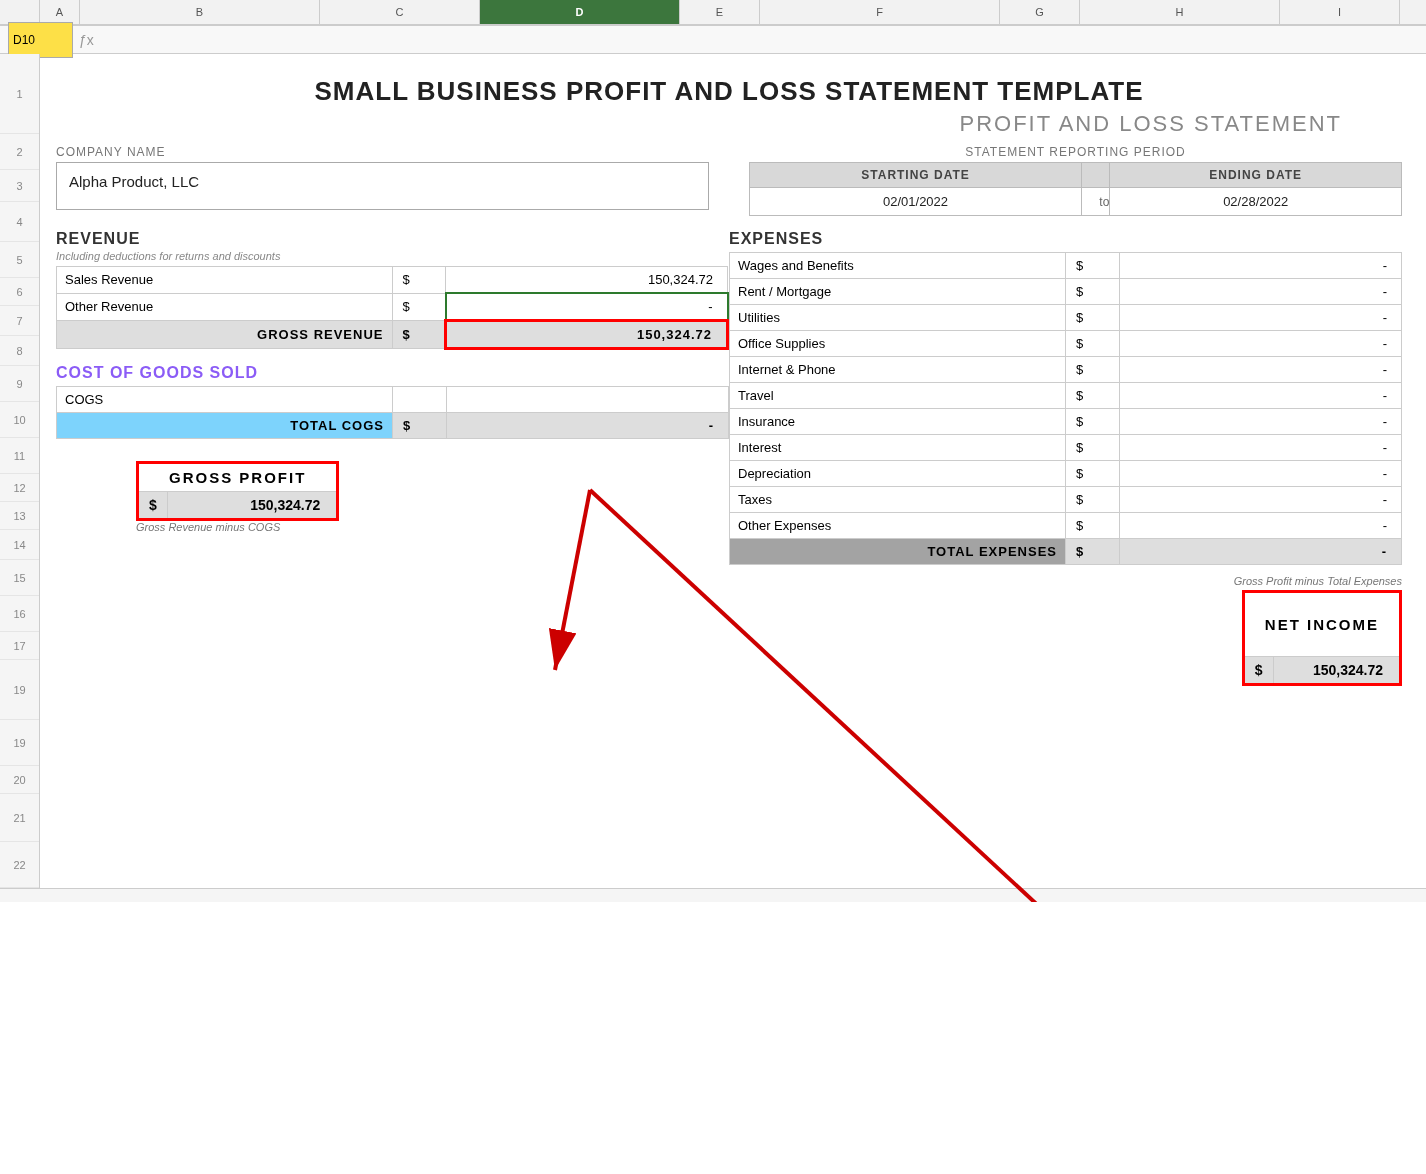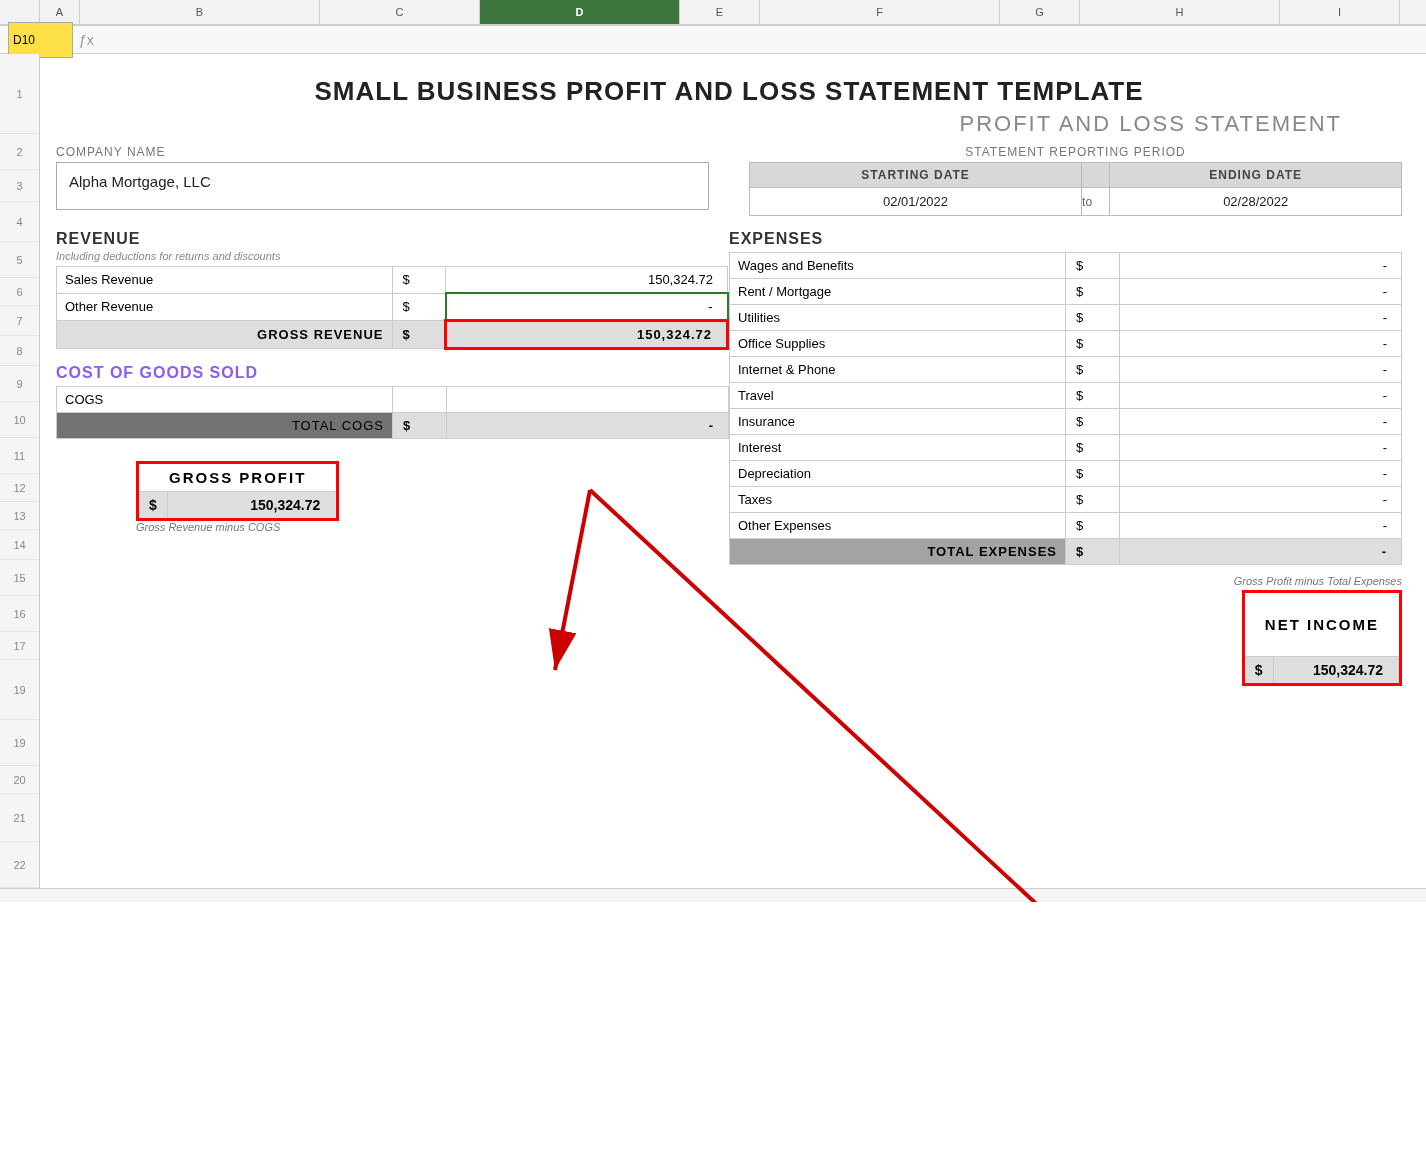--- a/index.html
+++ b/index.html
@@ -249,34 +249,34 @@
 
     <div class="content-area">
 
       <div style="text-align:center; font-size:26px; font-weight:900; letter-spacing:1px; padding:14px 0 4px 0; color:#222;">SMALL BUSINESS PROFIT AND LOSS STATEMENT TEMPLATE</div>
 
       <div style="text-align:right; font-size:22px; color:#888; letter-spacing:2px; padding-right:60px; padding-bottom:8px; font-weight:400;">PROFIT AND LOSS STATEMENT</div>
 
       <div style="display:flex; gap:40px; margin-bottom:6px;">
         <div style="flex:1;">
           <div style="font-size:12px; color:#777; letter-spacing:1px; margin-bottom:3px;">COMPANY NAME</div>
-          <div style="border:1px solid #aaa; padding:10px 12px; font-size:15px; color:#222; min-height:48px;">Alpha Mortgage, LLC</div>
+          <div style="border:1px solid #aaa; padding:10px 12px; font-size:15px; color:#222; min-height:48px;">Alpha Product, LLC</div>
         </div>
         <div style="flex:1;">
           <div style="font-size:12px; color:#777; letter-spacing:1px; text-align:center; margin-bottom:3px;">STATEMENT REPORTING PERIOD</div>
           <table class="period-table">
             <tbody>
                 <tr>
               <th style="background:#d8d8d8; border:1px solid #bbb; padding:5px 10px; font-size:12px; color:#444; letter-spacing:1px;">STARTING DATE</th>
               <th style="background:#d8d8d8; border:1px solid #bbb; padding:5px; font-size:12px; color:#444;"></th>
               <th style="background:#d8d8d8; border:1px solid #bbb; padding:5px 10px; font-size:12px; color:#444; letter-spacing:1px;">ENDING DATE</th>
             </tr>
             <tr>
               <td style="border:1px solid #bbb; padding:6px 10px; text-align:center; font-size:13px;">02/01/2022</td>
-              <td style="border:1px solid #bbb; padding:6px 0; text-align:left; font-size:12px; color:#666;">to</td>
+              <td style="border:1px solid #bbb; padding:6px 0; text-align:right; font-size:12px; color:#666;">to</td>
               <td style="border:1px solid #bbb; padding:6px 10px; text-align:center; font-size:13px;">02/28/2022</td>
             </tr>
           </tbody>
             </table>
         </div>
       </div>
 
       <div style="display:flex; position:relative;">
 
         <div style="flex:1;">
@@ -308,21 +308,21 @@
           <div style="margin-top:14px;">
             <div style="font-size:16px; font-weight:600; color:#8b5cf6; letter-spacing:1px; margin-bottom:4px;">COST OF GOODS SOLD</div>
             <table class="fin-table">
               <tbody>
                   <tr>
                 <td class="lbl">COGS</td>
                 <td class="sym"></td>
                 <td class="val"></td>
               </tr>
               <tr class="total-row">
-                <td class="lbl" style="font-weight:400; letter-spacing:1px; background:#737373;">TOTAL COGS</td>
+                <td class="lbl" style="font-weight:700; letter-spacing:1px; background:#7dd3fc;">TOTAL COGS</td>
                 <td class="sym" style="background:#dedede; font-weight:800;">$</td>
                 <td class="val" style="background:#dedede; font-weight:800;">-</td>
               </tr>
             </tbody>
               </table>
           </div>
 
           <div style="margin-top:16px; position:relative;">
 
             <div style="display:flex; align-items:flex-start;">

